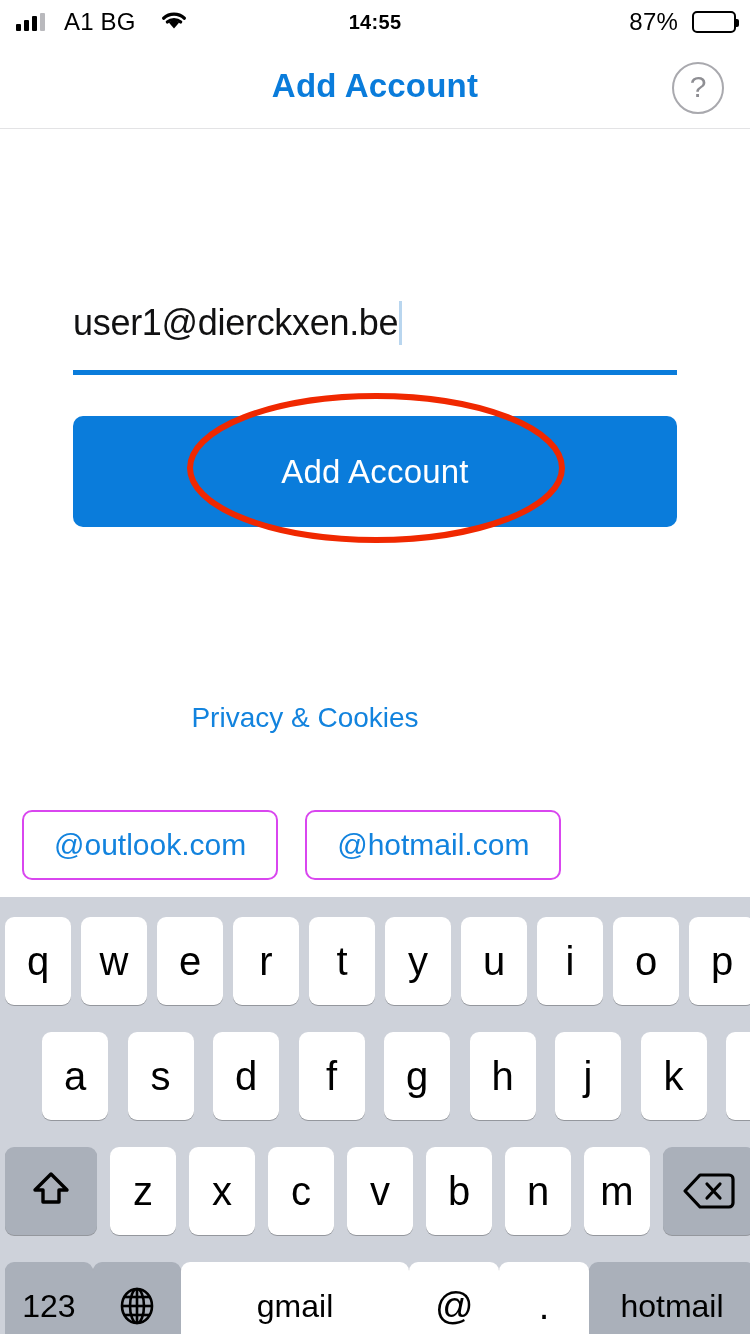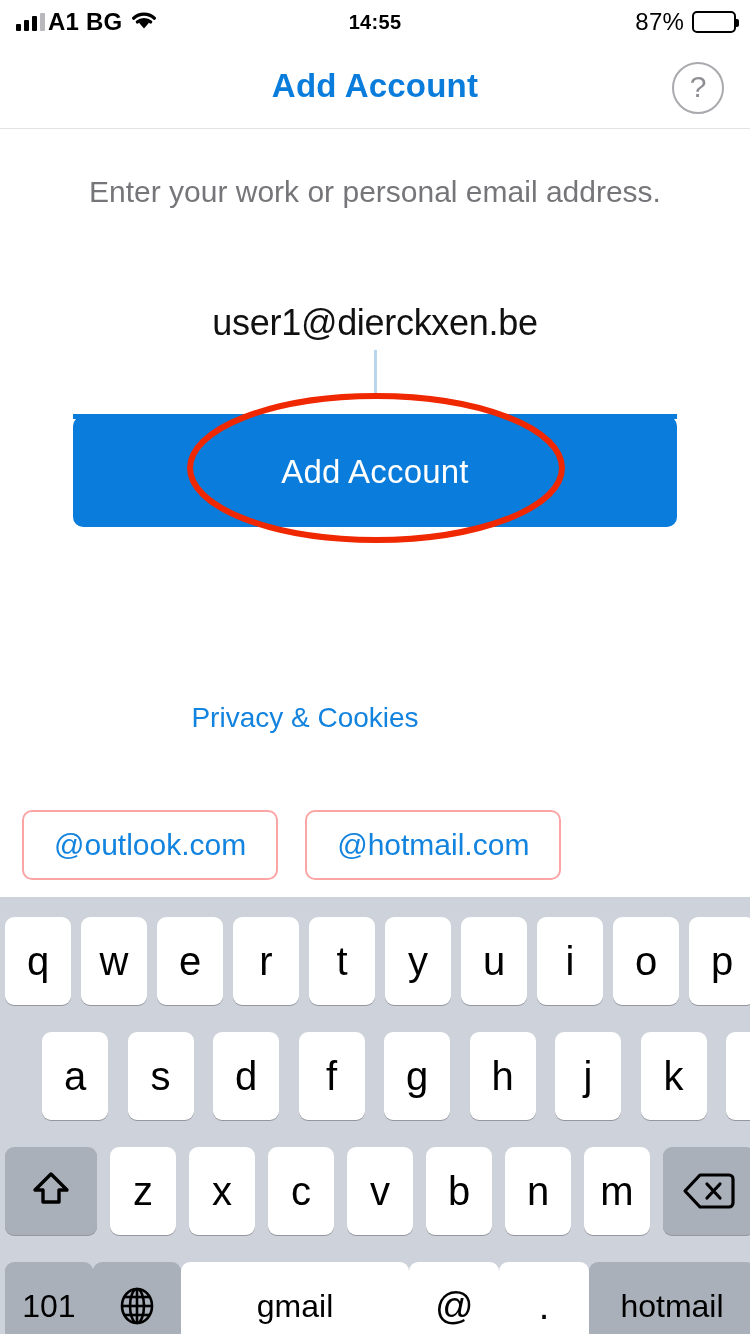--- a/index.html
+++ b/index.html
@@ -29,22 +29,21 @@
     width: 750px; height: 44px;
     display: flex;
     align-items: center;
     background: #ffffff;
     color: #000000;
   }
   .sb-left {
     display: flex;
     align-items: center;
     margin-left: 16px;
-    gap: 3px;
-    font-weight: bold;
+    gap: 19px;
   }
   .signal-bars {
     display: flex;
     align-items: flex-end;
     gap: 3px;
     height: 18px;
   }
   .signal-bars i {
     display: block;
     width: 5px;
@@ -68,21 +67,21 @@
     text-align: center;
     font-size: 20px;
     font-weight: bold;
     letter-spacing: 0.3px;
   }
   .sb-right {
     position: absolute;
     right: 14px;
     display: flex;
     align-items: center;
-    gap: 8px;
+    gap: 14px;
   }
   .battery-pct {
     font-size: 24px;
     letter-spacing: 0.2px;
   }
   .battery-shell {
     position: relative;
     width: 44px; height: 22px;
     border: 2px solid #000;
     border-radius: 5px;
@@ -155,21 +154,20 @@
     width: 604px;
   }
   #email-value {
     font-size: 36px;
     color: #111112;
     letter-spacing: -0.3px;
     line-height: 54px;
     white-space: nowrap;
     display: flex;
     align-items: center;
-    flex-direction: column;
   }
   #text-cursor {
     display: inline-block;
     width: 3px;
     height: 44px;
     background: #b9d6ef;
     margin-left: 1px;
   }
   #email-underline {
     margin-top: 20px;
@@ -215,21 +213,21 @@
   
   #domain-chips {
     position: absolute;
     top: 810px; left: 22px;
     display: flex;
     gap: 27px;
     white-space: nowrap;
   }
   .chip {
     height: 70px;
-    border: 2px solid #fca5a5;
+    border: 2px solid #d946ef;
     border-radius: 10px;
     background: #ffffff;
     color: #1283de;
     font-size: 30px;
     display: flex;
     align-items: center;
     justify-content: center;
     padding: 0 30px;
     box-sizing: border-box;
     cursor: pointer;
@@ -347,21 +345,20 @@
     </div>
   </div>
 
   <div id="nav-bar">
     <div id="nav-title">Add Account</div>
     <div id="help-button">
       <span>?</span>
     </div>
   </div>
 
-  <div id="instructions">Enter your work or personal email address.</div>
 
   <div id="email-field-wrap">
     <div id="email-value">
       <span>user1@dierckxen.be</span>
       <span id="text-cursor"></span>
     </div>
     <div id="email-underline"></div>
   </div>
 
   <div id="add-account-button">
@@ -480,21 +477,21 @@
           <svg width="54" height="40" viewBox="0 0 54 40">
             <path d="M18 4 H47 a4 4 0 0 1 4 4 v24 a4 4 0 0 1 -4 4 H18 L3 20 Z" fill="none" stroke="#000" stroke-width="3.2" stroke-linejoin="round"></path>
             <path d="M25 13 L38 27 M38 13 L25 27" stroke="#000" stroke-width="3.2" stroke-linecap="round"></path>
           </svg>
         </span>
       </div>
     </div>
 
     <div class="kb-row" id="kb-row-4">
       <div class="key num dark">
-          <span>101</span>
+          <span>123</span>
         </div>
       <div class="key globe dark">
         <span>
           <svg width="44" height="44" viewBox="0 0 44 44">
             <ellipse cx="22" cy="22" rx="15" ry="17" fill="none" stroke="#000" stroke-width="2.6"></ellipse>
             <ellipse cx="22" cy="22" rx="7" ry="17" fill="none" stroke="#000" stroke-width="2.6"></ellipse>
             <line x1="7" y1="22" x2="37" y2="22" stroke="#000" stroke-width="2.6"></line>
             <line x1="10" y1="13" x2="34" y2="13" stroke="#000" stroke-width="2.6"></line>
             <line x1="10" y1="31" x2="34" y2="31" stroke="#000" stroke-width="2.6"></line>
             <line x1="22" y1="5" x2="22" y2="39" stroke="#000" stroke-width="2.6"></line>

